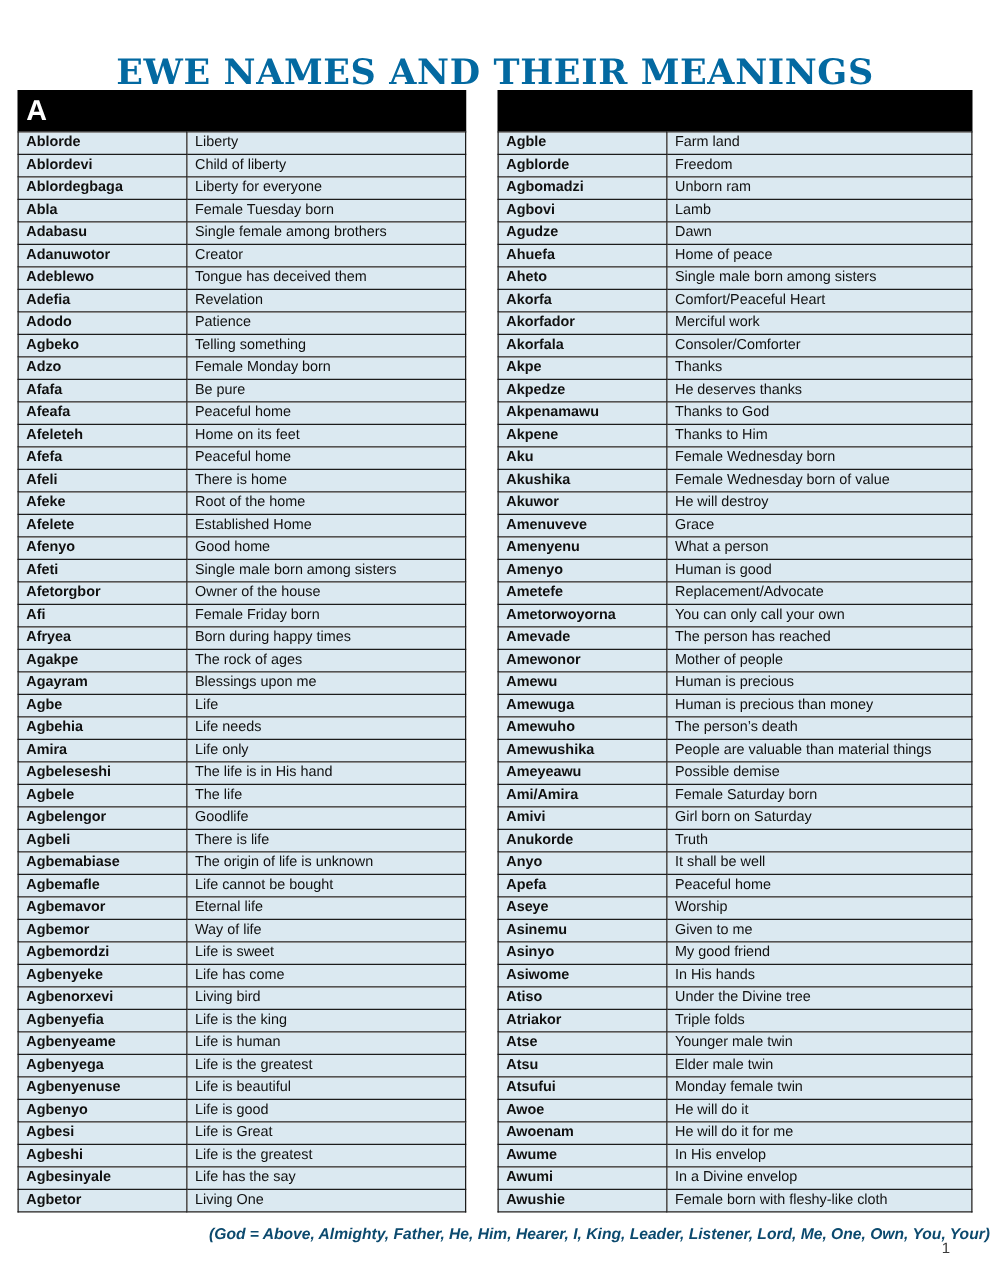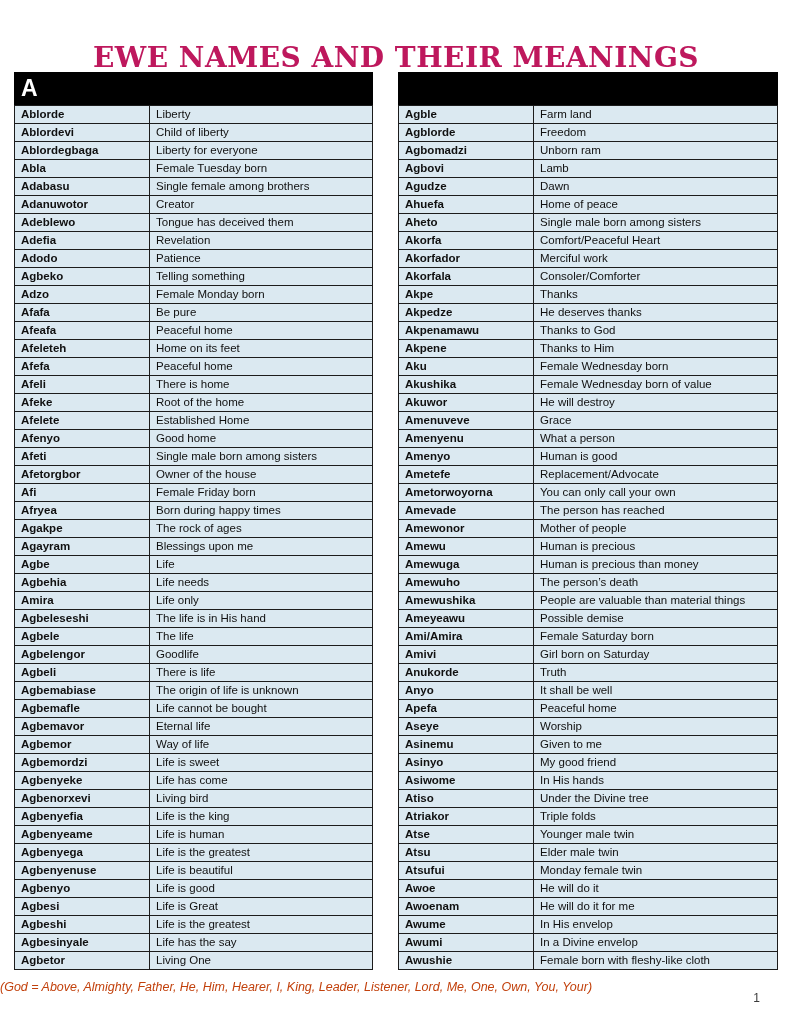--- a/index.html
+++ b/index.html
@@ -1,32 +1,32 @@
 <!DOCTYPE html>
 <html><head>
 <meta charset="utf-8">
 <style>
   html,body{margin:0;padding:0;background:#ffffff;}
   .page{position:relative;width:792px;height:1024px;background:#ffffff;overflow:hidden;
         font-family:"Liberation Sans",sans-serif;}
   .page-title{position:absolute;top:22px;left:0;width:100%;text-align:center;
         font-family:"DejaVu Serif",serif;font-weight:bold;font-size:28px;
-        letter-spacing:0.5px;color:#be185d;}
+        letter-spacing:0.5px;color:#0369a1;}
   .table-col{position:absolute;top:72px;}
   .table-col.left{left:14px;width:359px;}
   .table-col.right{left:398px;width:380px;}
   .section-band{height:33px;background:#000000;display:flex;align-items:center;}
   .section-letter{color:#ffffff;font-size:23px;font-weight:bold;padding-left:7px;line-height:33px;}
   table.names{width:100%;border-collapse:collapse;table-layout:fixed;padding-left:46px;}
   table.names td{background:#dbe9f1;border:1px solid #1c1c1c;height:17px;
         padding:0 2px 0 6px;font-size:11.5px;color:#101010;white-space:nowrap;
         overflow:hidden;vertical-align:middle;line-height:1.05;}
   table.names td.name{font-weight:bold;width:126px;}
-  .footer-note{position:absolute;top:980px;left:0;width:100%;text-align:left;
-        font-style:italic;font-weight:400;font-size:12.5px;color:#c2410c;}
+  .footer-note{position:absolute;top:980px;left:0;width:100%;text-align:right;
+        font-style:italic;font-weight:700;font-size:12.5px;color:#0c4a6e;}
   .page-number{position:absolute;top:991px;right:32px;font-size:12px;color:#3a3a3a;}
 </style>
 </head>
 <body>
 
 <div class="page">
 
   <h1 class="page-title">EWE NAMES AND THEIR MEANINGS</h1>
 
   <div class="table-col left">

